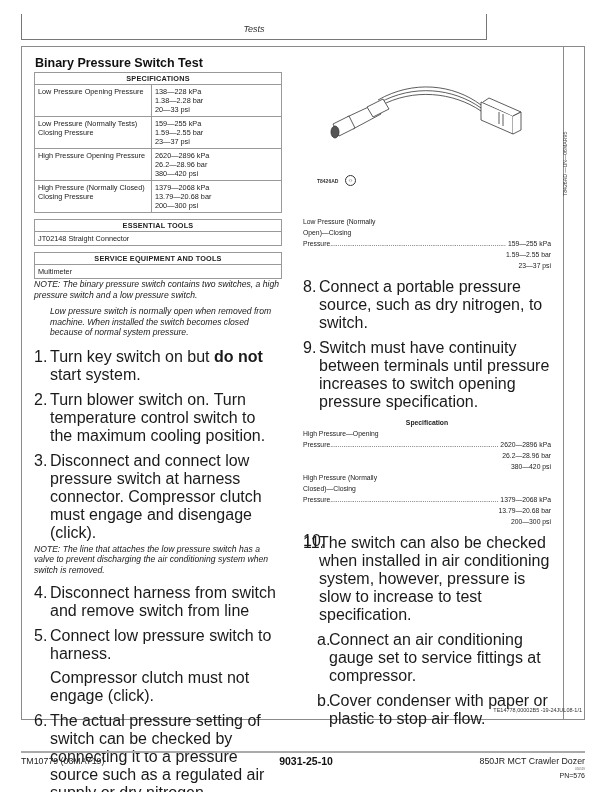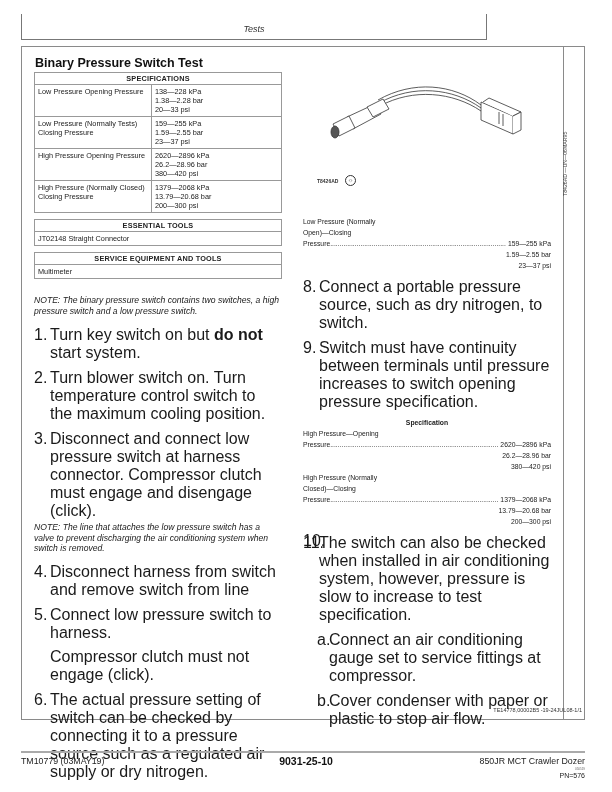--- a/index.html
+++ b/index.html
@@ -15,21 +15,21 @@
   .col-left { position:absolute; left:34px; top:72px; width:248px; }
   .col-right { position:absolute; left:303px; top:72px; width:248px; }
   .vline { position:absolute; left:563px; top:46px; width:1px; height:674px; background:#8a8a8a; }
 
   table.spec { width:248px; border-collapse:collapse; font-size:7.3px; color:#222;padding-left:32px; }
   table.spec th { border:1px solid #999; font-weight:bold; text-align:center; padding:1px 2px; font-size:7.3px; letter-spacing:0.2px; }
   table.spec td { border:1px solid #999; vertical-align:top; padding:2px 3px; line-height:9px; }
   table.spec td.lbl { width:110px; }
   .mt6 { margin-top:6px; }
 
-  .note { font-size:8.6px; font-style:italic; line-height:10.5px; margin-top:16px; }
+  .note { font-size:8.6px; font-style:italic; line-height:10.5px; margin-top:0; }
   .note p { margin:0; }
   .note .sub { padding-left:16px; margin-top:6px; }
   .step { position:relative; padding-left:16px; margin-top:7px; }
   .step .num { position:absolute; left:0; top:0; }
   .step .extra { margin-top:6px; }
   .sub-step { position:relative; padding-left:26px; margin-top:7px; }
   .sub-step .num { position:absolute; left:14px; top:0; }
 
   .specblock { font-size:6.8px; line-height:11px; color:#222; margin-top:6px; }
   .specblock .sh { text-align:center; font-weight:bold; }
@@ -124,20 +124,21 @@
           <th>SERVICE EQUIPMENT AND TOOLS</th>
         </tr>
     <tr>
           <td>Multimeter</td>
         </tr>
   </tbody>
     </table>
 
   <div class="note">
     <p style="padding-left:0;text-indent:0;">NOTE: The binary pressure switch contains two switches, a high pressure switch and a low pressure switch.</p>
+    <p class="sub">Low pressure switch is normally open when removed from machine. When installed the switch becomes closed because of normal system pressure.</p>
   </div>
 
   <div class="step" style="margin-top:10px;">
     <span class="num">1.</span>
     <span>Turn key switch on but </span><b>do not</b><span> start system.</span>
   </div>
   <div class="step">
     <span class="num">2.</span>
     <span> Turn blower switch on. Turn temperature control switch to the maximum cooling position.</span>
   </div>

